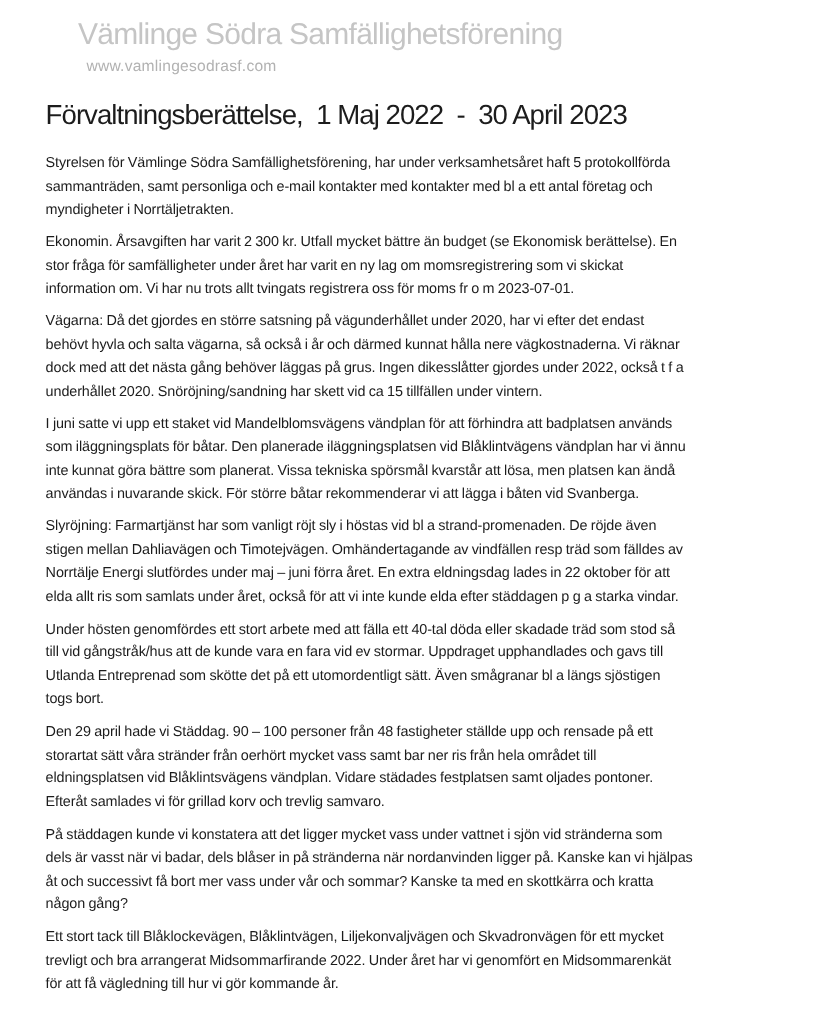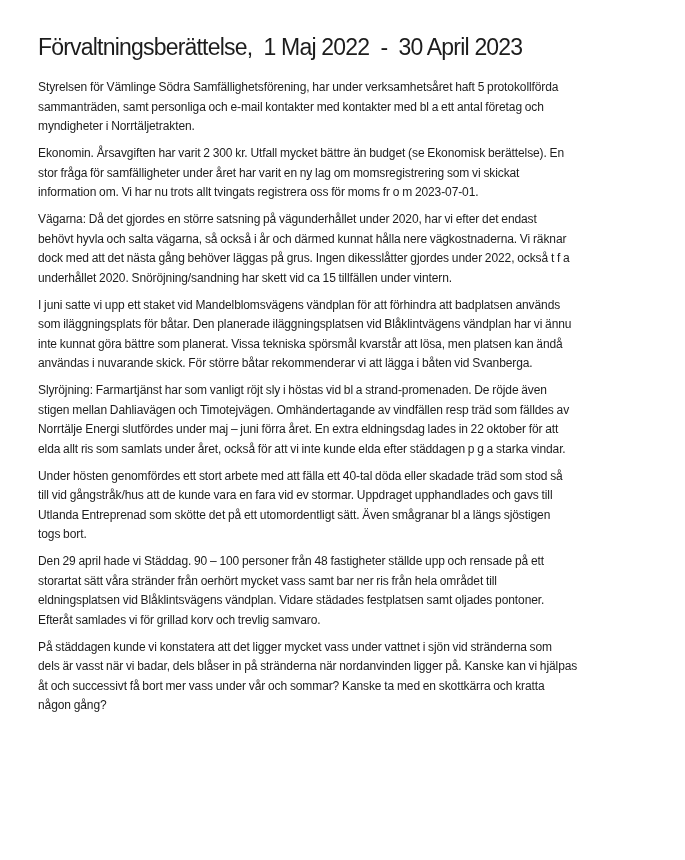--- a/index.html
+++ b/index.html
@@ -61,20 +61,24 @@
     color: var(--text);
     white-space: pre-line; 
     margin-bottom: 7.5px;
   }
 </style>
 </head>
 <body>
 
 <div class="page">
 
+  <header>
+    <div class="org-name">Vämlinge Södra Samfällighetsförening</div>
+    <div class="org-site">www.vamlingesodrasf.com</div>
+  </header>
 
   <h1 class="report-title">Förvaltningsberättelse,  1 Maj 2022  -  30 April 2023</h1>
 
   <main class="content">
     <p>Styrelsen för Vämlinge Södra Samfällighetsförening, har under verksamhetsåret haft 5 protokollförda
 sammanträden, samt personliga och e-mail kontakter med kontakter med bl a ett antal företag och
 myndigheter i Norrtäljetrakten.</p>
     <p>Ekonomin. Årsavgiften har varit 2 300 kr. Utfall mycket bättre än budget (se Ekonomisk berättelse). En
 stor fråga för samfälligheter under året har varit en ny lag om momsregistrering som vi skickat
 information om. Vi har nu trots allt tvingats registrera oss för moms fr o m 2023-07-01.</p>
@@ -95,15 +99,18 @@
 Utlanda Entreprenad som skötte det på ett utomordentligt sätt. Även smågranar bl a längs sjöstigen
 togs bort.</p>
     <p>Den 29 april hade vi Städdag. 90 – 100 personer från 48 fastigheter ställde upp och rensade på ett
 storartat sätt våra stränder från oerhört mycket vass samt bar ner ris från hela området till
 eldningsplatsen vid Blåklintsvägens vändplan. Vidare städades festplatsen samt oljades pontoner.
 Efteråt samlades vi för grillad korv och trevlig samvaro.</p>
     <p>På städdagen kunde vi konstatera att det ligger mycket vass under vattnet i sjön vid stränderna som
 dels är vasst när vi badar, dels blåser in på stränderna när nordanvinden ligger på. Kanske kan vi hjälpas
 åt och successivt få bort mer vass under vår och sommar? Kanske ta med en skottkärra och kratta
 någon gång?</p>
+    <p>Ett stort tack till Blåklockevägen, Blåklintvägen, Liljekonvaljvägen och Skvadronvägen för ett mycket
+trevligt och bra arrangerat Midsommarfirande 2022. Under året har vi genomfört en Midsommarenkät
+för att få vägledning till hur vi gör kommande år.</p>
   </main>
 
 </div>
 
 </body></html>

